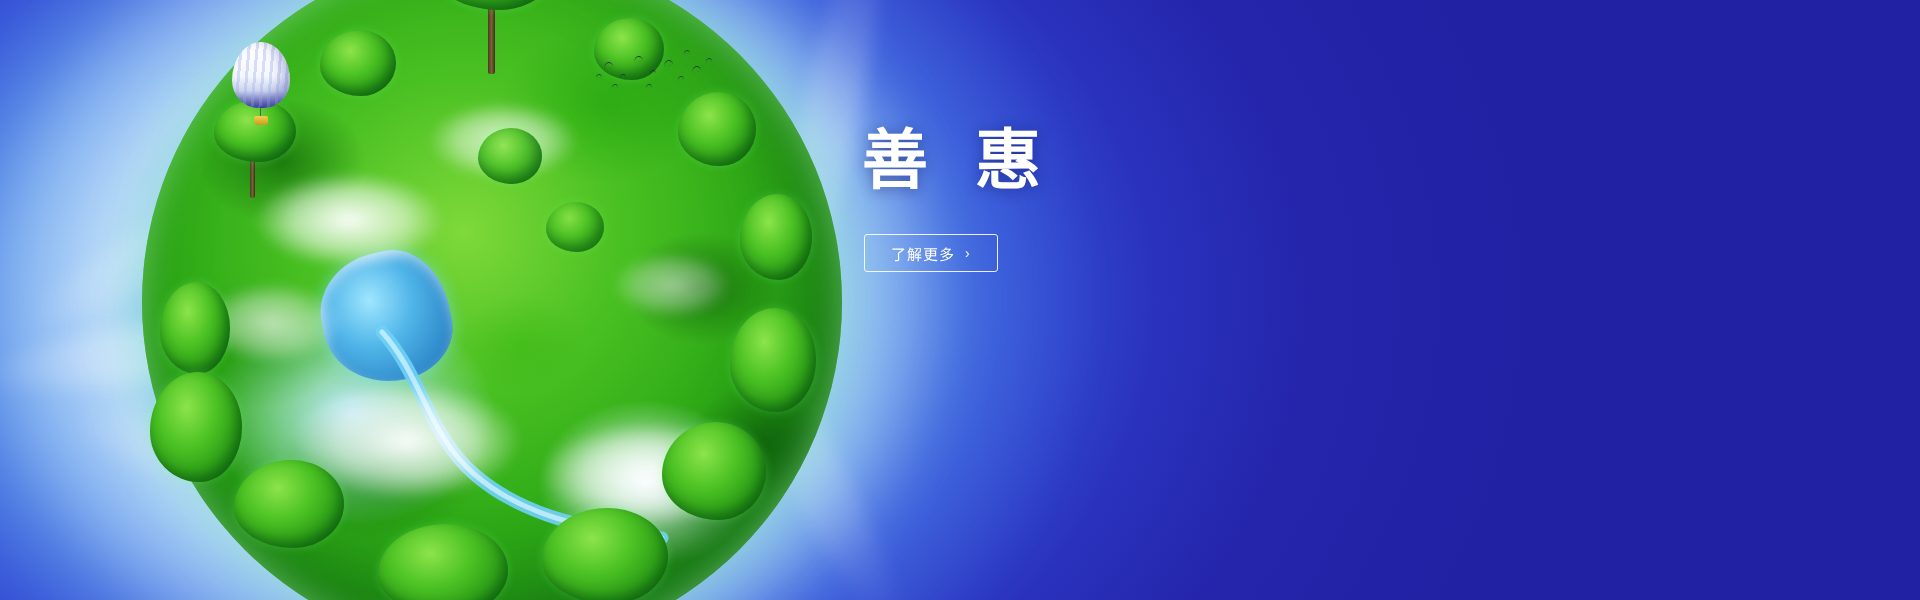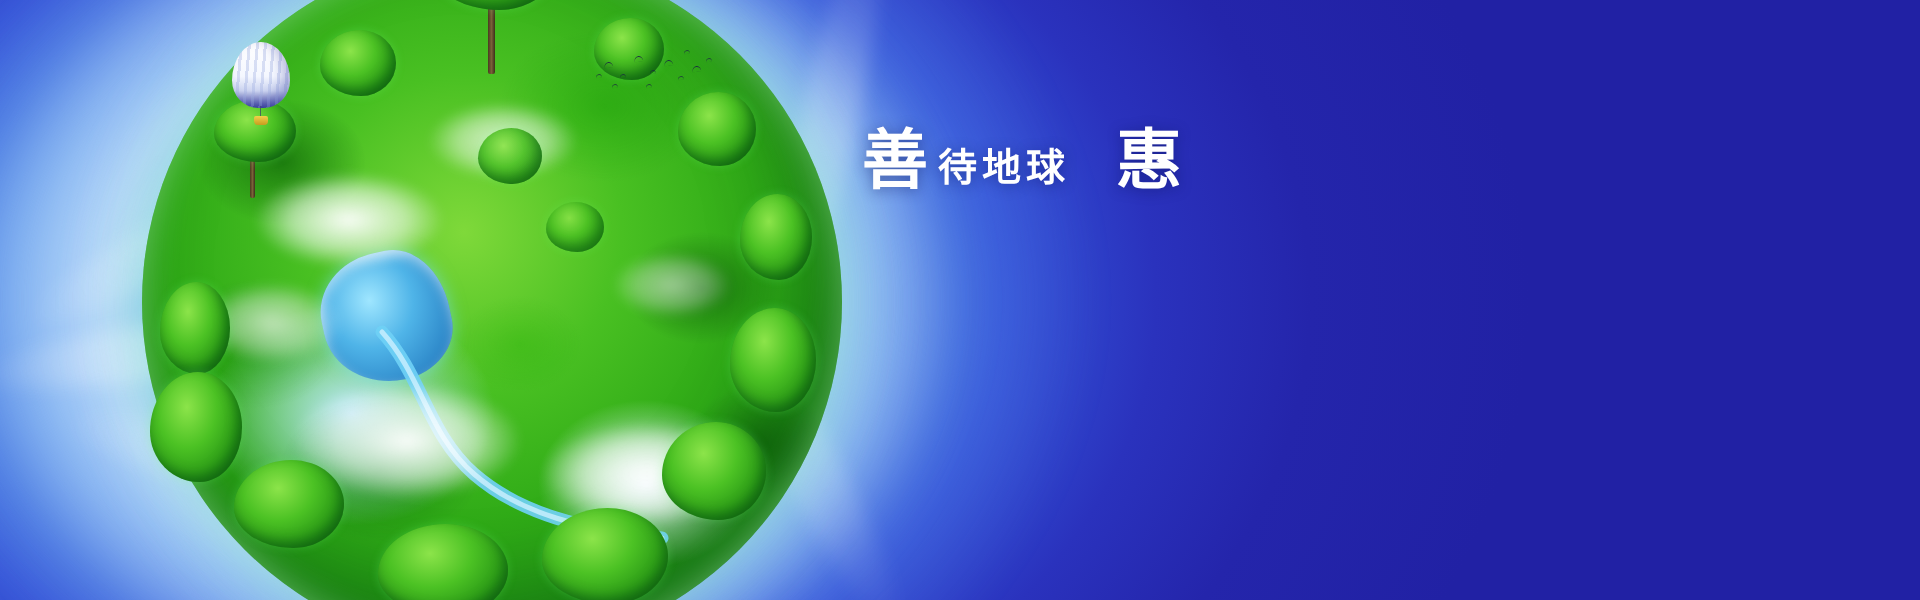--- a/index.html
+++ b/index.html
@@ -325,24 +325,27 @@
     <div class="bird sm" style="left:646px; top:84px;"></div>
     <div class="bird sm" style="left:684px; top:50px;"></div>
     <div class="bird sm" style="left:596px; top:74px;"></div>
   </div>
 
   <div class="content">
 
     <h1 class="headline">
       <span class="hl-group">
         <span class="hl-big">善</span>
-        <span class="hl-small">待地球</span>
       </span>
       <span class="hl-group">
         <span class="hl-big">惠</span>
       </span>
     </h1>
 
 
 
+    <button class="cta">
+      <span>了解更多</span>
+      <span class="chev">›</span>
+    </button>
 
   </div>
 </div>
 
 </body></html>

